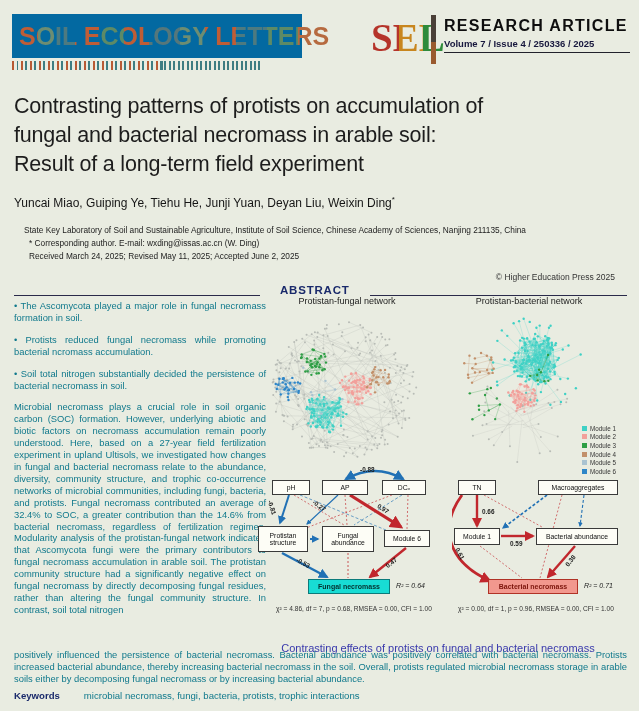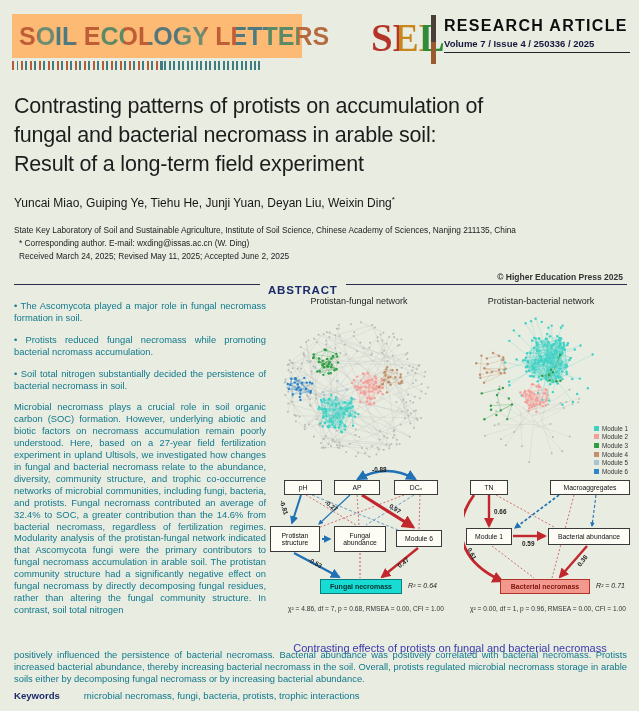--- a/index.html
+++ b/index.html
@@ -1,19 +1,19 @@
 <!DOCTYPE html>
 <html><head>
 <meta charset="utf-8">
 <style>
   html,body{margin:0;padding:0;background:#e9ece1;}
   .page{position:relative;width:639px;height:711px;background:#e9ece1;font-family:"Liberation Sans",sans-serif;overflow:hidden;}
 
   
-  .logo-box{position:absolute;left:12px;top:14px;width:290px;height:44px;background:#fdba74;display:flex;align-items:center;padding-left:7px;box-sizing:border-box;}
+  .logo-box{position:absolute;left:12px;top:14px;width:290px;height:44px;background:#0369a1;display:flex;align-items:center;padding-left:7px;box-sizing:border-box;}
   .logo-text{font-size:25px;font-weight:bold;letter-spacing:0;color:#5d7d74;white-space:nowrap;}
   @supports ((-webkit-background-clip:text)){
     .logo-text{background:linear-gradient(90deg,#bf5d36 0 6%,#6d8d72 6% 12%,#4d7a80 12% 18%,#bf5d36 18% 26%,#5d8a66 26% 34%,#bf5d36 34% 42%,#55777b 42% 52%,#6d8d72 52% 60%,#bf5d36 60% 70%,#4d7a80 70% 80%,#5d8a66 80% 90%,#b66a3f 90% 100%);-webkit-background-clip:text;background-clip:text;color:transparent;}
   }
   .barcode{position:absolute;left:12px;top:61px;height:9px;display:flex;}
   .bc1{width:152px;height:9px;background:repeating-linear-gradient(90deg,#b85a34 0 2px,transparent 2px 4.5px,#3e7d82 4.5px 6.5px,transparent 6.5px 9px);}
   .bc2{width:96px;height:9px;background:repeating-linear-gradient(90deg,#3e7d82 0 2px,transparent 2px 4.5px);}
   .sel{position:absolute;left:371px;top:15px;font-family:"Liberation Serif",serif;font-size:39px;font-weight:bold;line-height:46px;color:#b5342a;}
   @supports ((-webkit-background-clip:text)){
     .sel{background:linear-gradient(90deg,#b5342a 0 38%,#c8861e 38% 70%,#2e8b3a 70% 100%);-webkit-background-clip:text;background-clip:text;color:transparent;}
@@ -22,37 +22,37 @@
   .hdr-right{position:absolute;left:444px;top:17px;width:186px;}
   .rtype{font-size:16px;font-weight:bold;letter-spacing:1.3px;color:#0e0e0e;white-space:nowrap;}
   .rvol{font-size:9.5px;font-weight:bold;color:#17173d;margin-top:3px;padding-bottom:3px;border-bottom:1.5px solid #22222c;white-space:nowrap;}
   .rdoi{font-size:8.8px;font-weight:bold;color:#2a43b8;margin-top:3px;white-space:nowrap;}
 
   
   .title{position:absolute;left:14px;top:92px;font-size:21.5px;line-height:29px;color:#1d1d1d;letter-spacing:-0.2px;}
   .title div{white-space:nowrap;}
   .authors{position:absolute;left:14px;top:195px;font-size:12px;color:#161616;}
   .authors sup{font-size:8px;}
-  .affil{position:absolute;left:14px;top:224px;font-size:8.3px;color:#222;line-height:13px;}
+  .affil{position:absolute;left:24px;top:224px;font-size:8.3px;color:#222;line-height:13px;}
   .affil .ind{padding-left:5px;}
-  .copyright{position:absolute;right:16px;top:272px;font-size:8.5px;color:#333;font-weight:bold;}
+  .copyright{position:absolute;right:24px;top:272px;font-size:8.5px;color:#333;}
 
   
-  .abs-hdr{position:absolute;left:14px;top:284px;width:613px;display:flex;align-items:flex-start;gap:8px;}
+  .abs-hdr{position:absolute;left:14px;top:284px;width:613px;display:flex;align-items:flex-end;gap:20px;}
   .ah-line1{width:246px;border-top:1.2px solid #2a2a4a;}
   .ah-word{font-size:11.5px;font-weight:bold;color:#1a2a6b;letter-spacing:0.8px;}
   .ah-line2{flex:1;border-top:1.2px solid #2a2a4a;}
 
   
   .left-col{position:absolute;left:14px;top:300px;width:252px;color:#10798c;font-size:9.4px;line-height:11.9px;text-align:justify;}
   .highlight{margin-bottom:10px;}
   .abs-body{}
 
   
-  .fig{position:absolute;left:268px;top:296px;width:364px;}
+  .fig{position:absolute;left:256px;top:296px;width:364px;}
   .net-panels{display:flex;}
   .net-panel{width:182px;position:relative;}
   .net-label{text-align:center;font-size:9px;color:#1c1c1c;height:12px;}
   svg.network{display:block;width:178px;height:158px;margin:0 auto;}
   .legend{position:absolute;right:4px;top:128px;}
   .lg-row{display:flex;align-items:center;gap:3px;height:8.6px;}
   .lg-sw{width:5px;height:5px;flex:0 0 5px;}
   .lg-lb{font-size:6.3px;color:#333;white-space:nowrap;}
 
   

